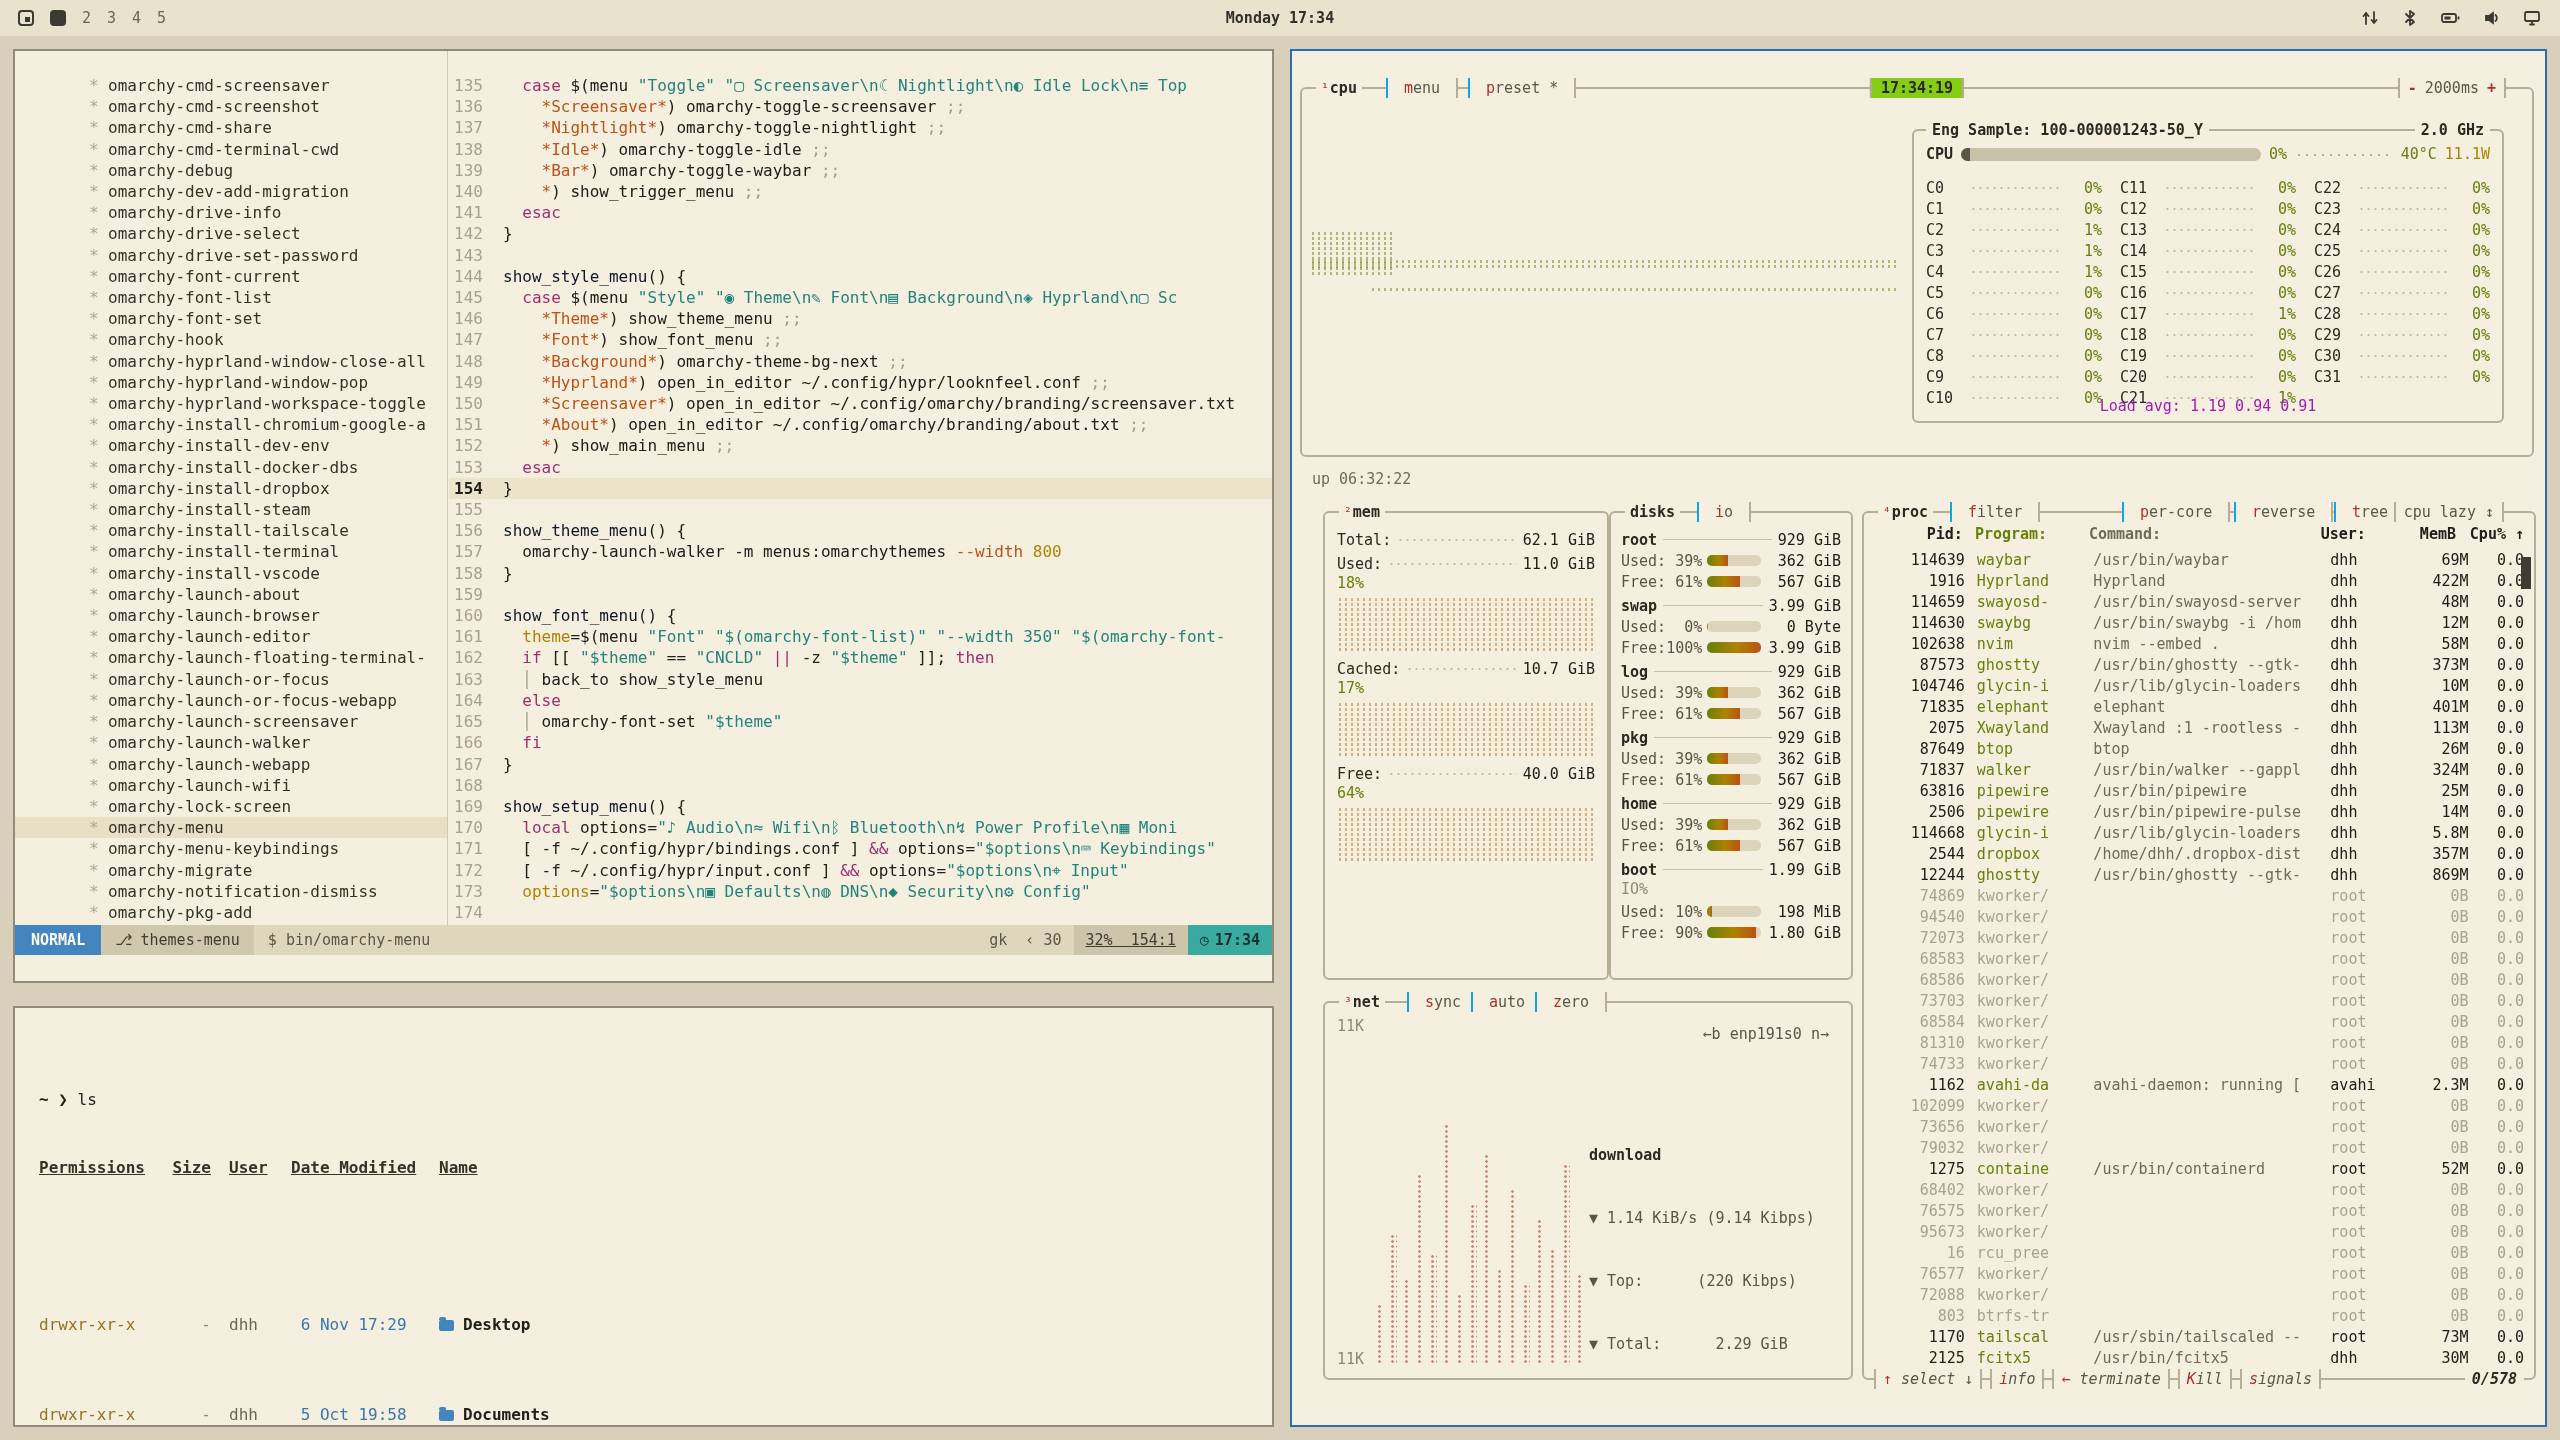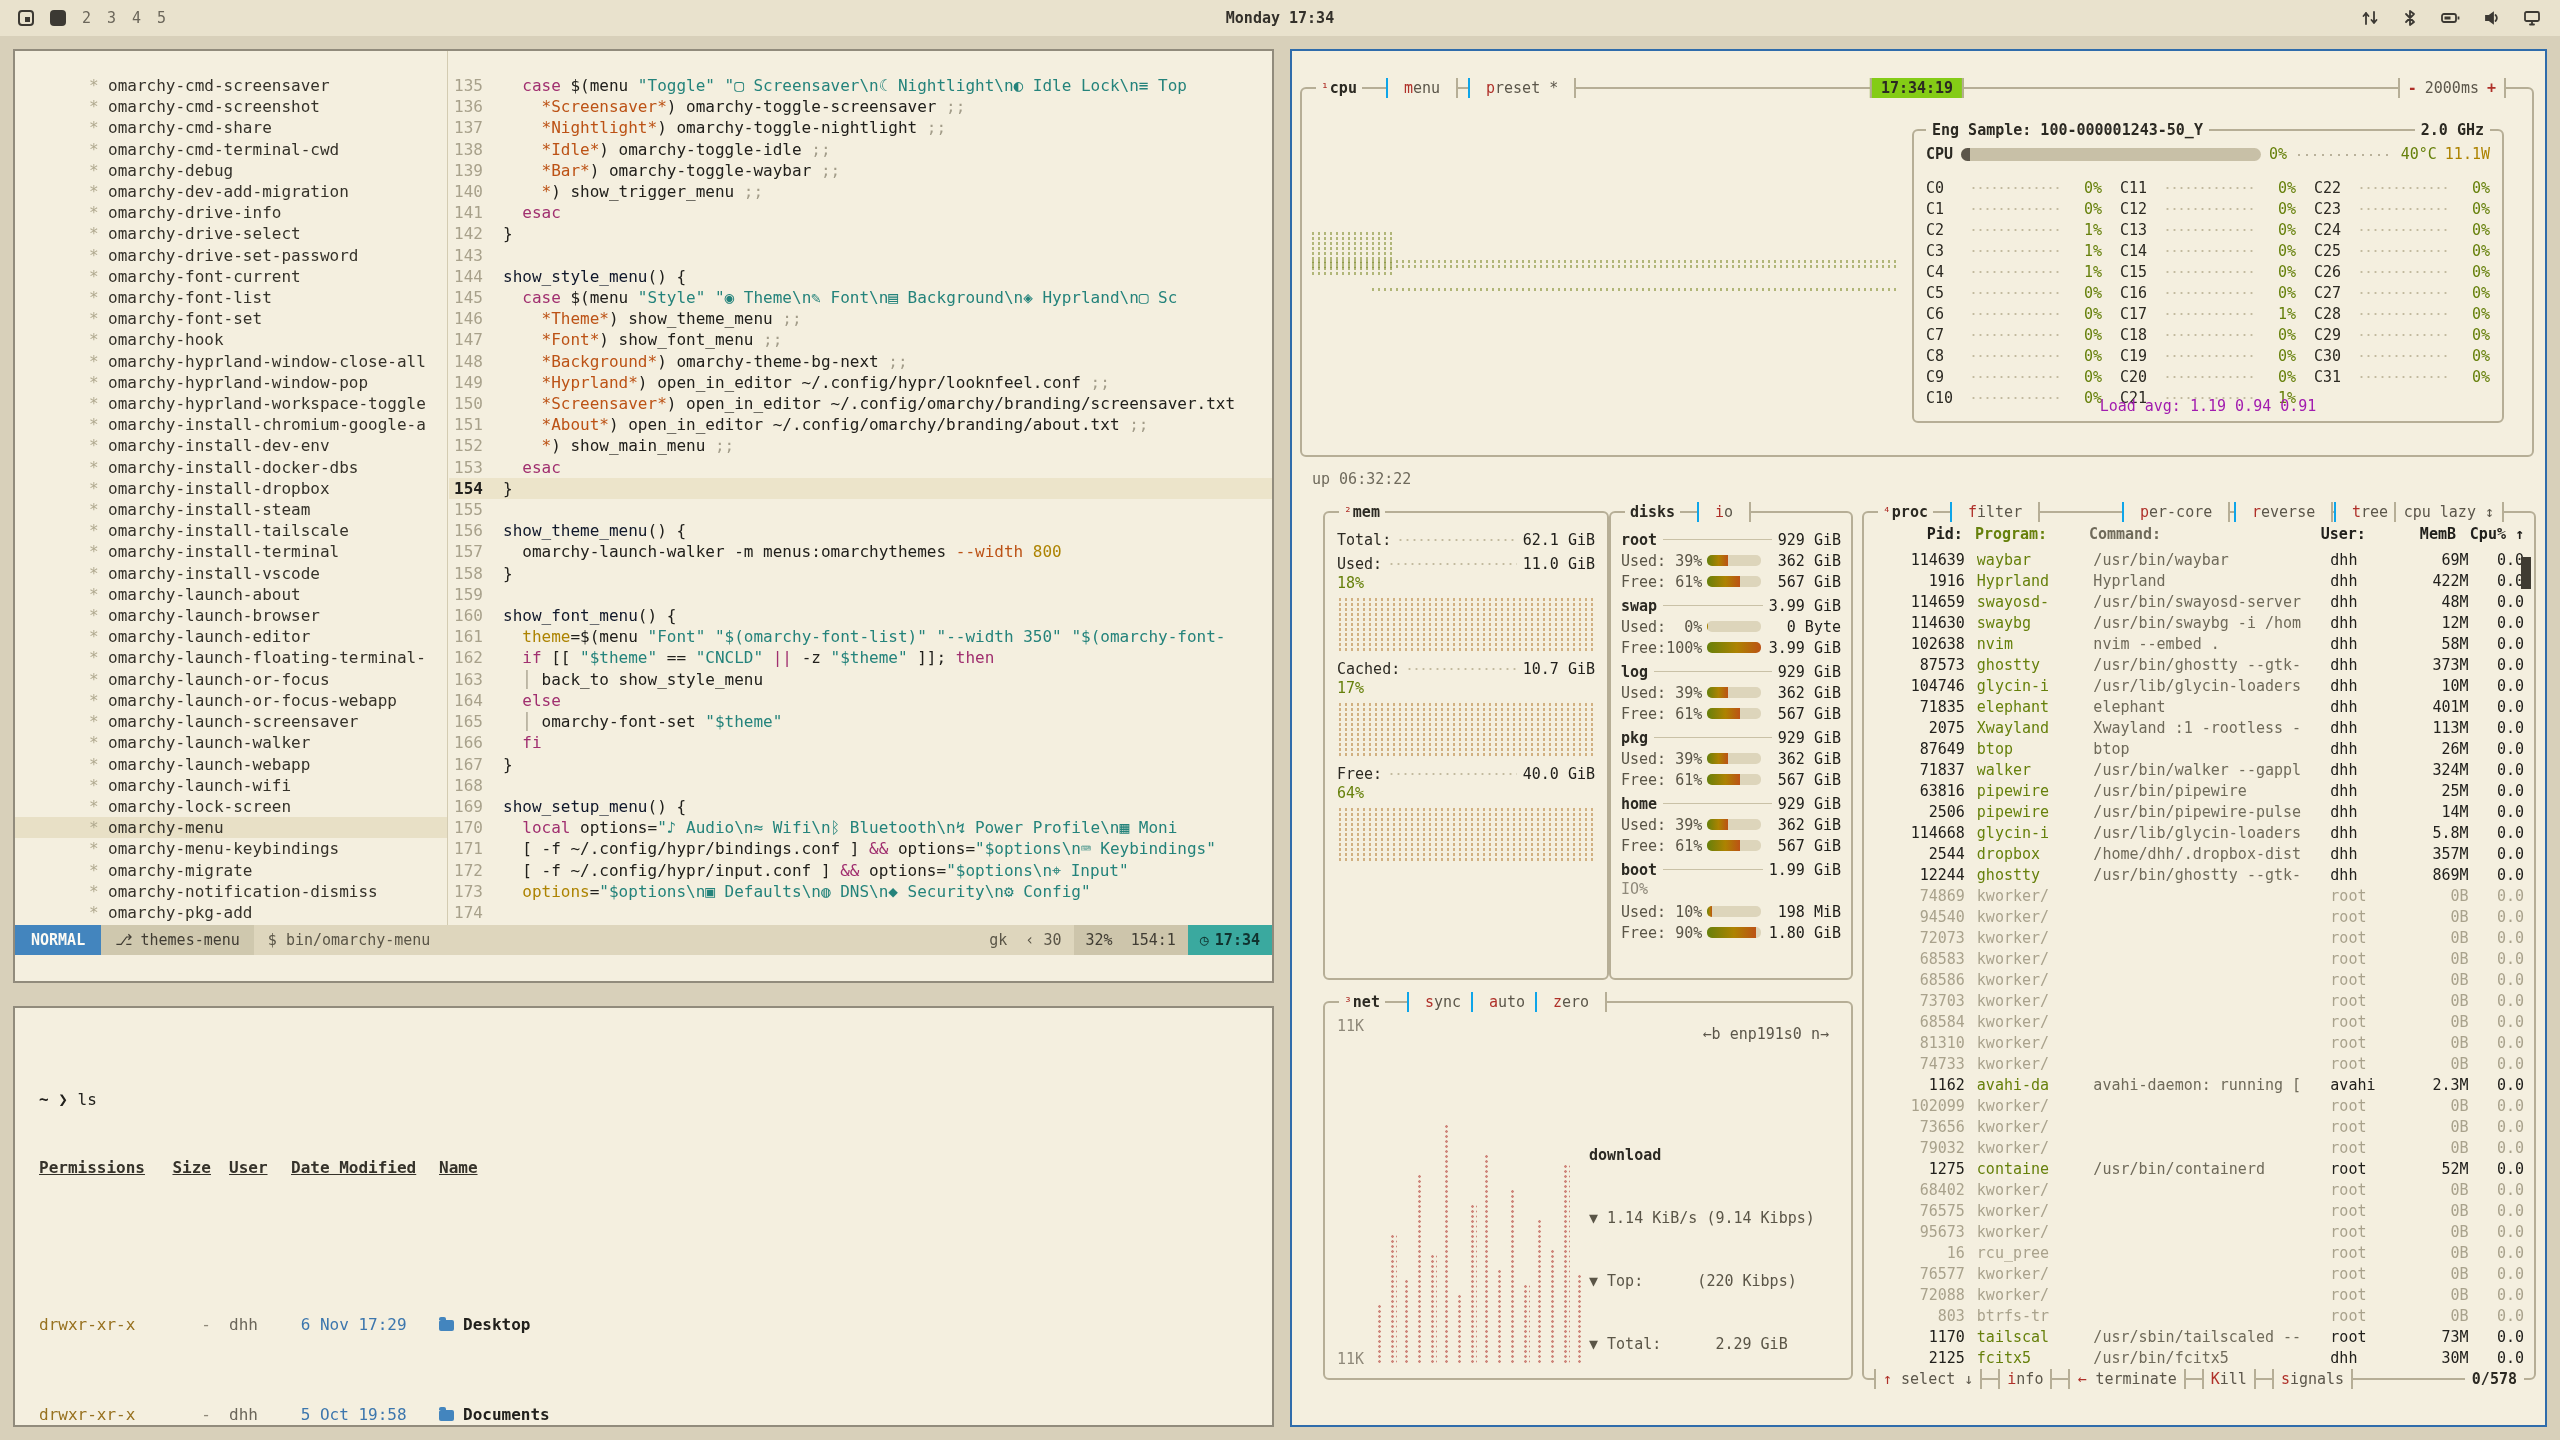--- a/index.html
+++ b/index.html
@@ -40,21 +40,21 @@
   .s-d{color:#a29c89} .s-f{color:#0f172a;font-weight:normal} .s-v{color:#ad8301}
 
   .statusline { position:absolute; left:0; right:0; bottom:26px; height:30px; display:flex; align-items:stretch;
                 font-size:15px; background:#ded6bd; white-space:pre; }
   .statusline > span { display:flex; align-items:center; }
   .sl-mode { background:#4385be; color:#fdfbf4; font-weight:bold; padding:0 16px; }
   .sl-branch { background:#cfc8ae; color:#403c33; padding:0 14px; gap:8px; }
   .sl-file { color:#5a5547; padding:0 14px; }
   .sl-spacer { flex:1; }
   .sl-seg1 { color:#5a5547; padding:0 12px; }
-  .sl-seg2 { background:#cdc5ab; color:#403c33; padding:0 12px; }
+  .sl-seg2 { background:#cdc5ab; color:#403c33; padding:0 12px;text-decoration:underline; }
   .sl-time { background:#3aa99f; color:#10332f; padding:0 12px; gap:6px; font-weight:bold; }
 
   
   .term { padding:36px 0 0 24px; font-size:16px; line-height:22.5px; white-space:pre; }
   .t-prompt { color:#21201c; font-weight:bold; }
   .ls-row, .ls-header { display:flex; white-space:pre; }
   .c-perm { width:126px; color:#97711f; }
   .c-size { width:46px; text-align:right; color:#8f897a; }
   .c-user { width:70px; padding-left:18px; color:#6b665a; }
   .c-date { width:152px; padding-left:10px; color:#3c76ad; }
@@ -149,21 +149,21 @@
   .p-pid { width:92px; text-align:right; color:#21201c; }
   .p-prog { width:118px; margin-left:12px; color:#66800b; overflow:hidden; }
   .p-cmd { width:240px; color:#6f6a5a; overflow:hidden; }
   .p-user { width:70px; color:#21201c; }
   .p-mem { width:70px; text-align:right; color:#21201c; }
   .p-lead { flex:1; margin:0 6px; background-image:radial-gradient(circle, #c2ba9f 1px, transparent 1.2px);
             background-size:7px 4px; background-repeat:repeat-x; background-position:0 60%; height:8px; }
   .p-cpu { width:44px; text-align:right; color:#21201c; }
   .prow.dim .p-pid,.prow.dim .p-prog,.prow.dim .p-cmd,.prow.dim .p-user,.prow.dim .p-mem,.prow.dim .p-cpu { color:#a9a28c; }
   .proc-thumb { position:absolute; right:3px; top:44px; width:10px; height:32px; background:#3f3b32; }
-  .proc-footer { position:absolute; left:10px; right:10px; bottom:-11px; display:flex; align-items:center; gap:16px; line-height:20px; }
+  .proc-footer { position:absolute; left:10px; right:10px; bottom:-11px; display:flex; align-items:center; gap:8px; line-height:20px;font-style:italic; }
   .pf { background:#f4efdf; padding:0 7px; color:#5b564a; border-left:2px solid #b6ae96; border-right:2px solid #b6ae96; white-space:pre; }
   .pf::first-letter { color:#af3029; }
   .pf-count { margin-left:auto; background:#f4efdf; padding:0 7px; color:#2b2922; font-weight:bold; }
 </style>
 </head>
 <body>
 
 <div class="topbar">
   <div class="ws">
     <span class="ws-launcher"></span>

